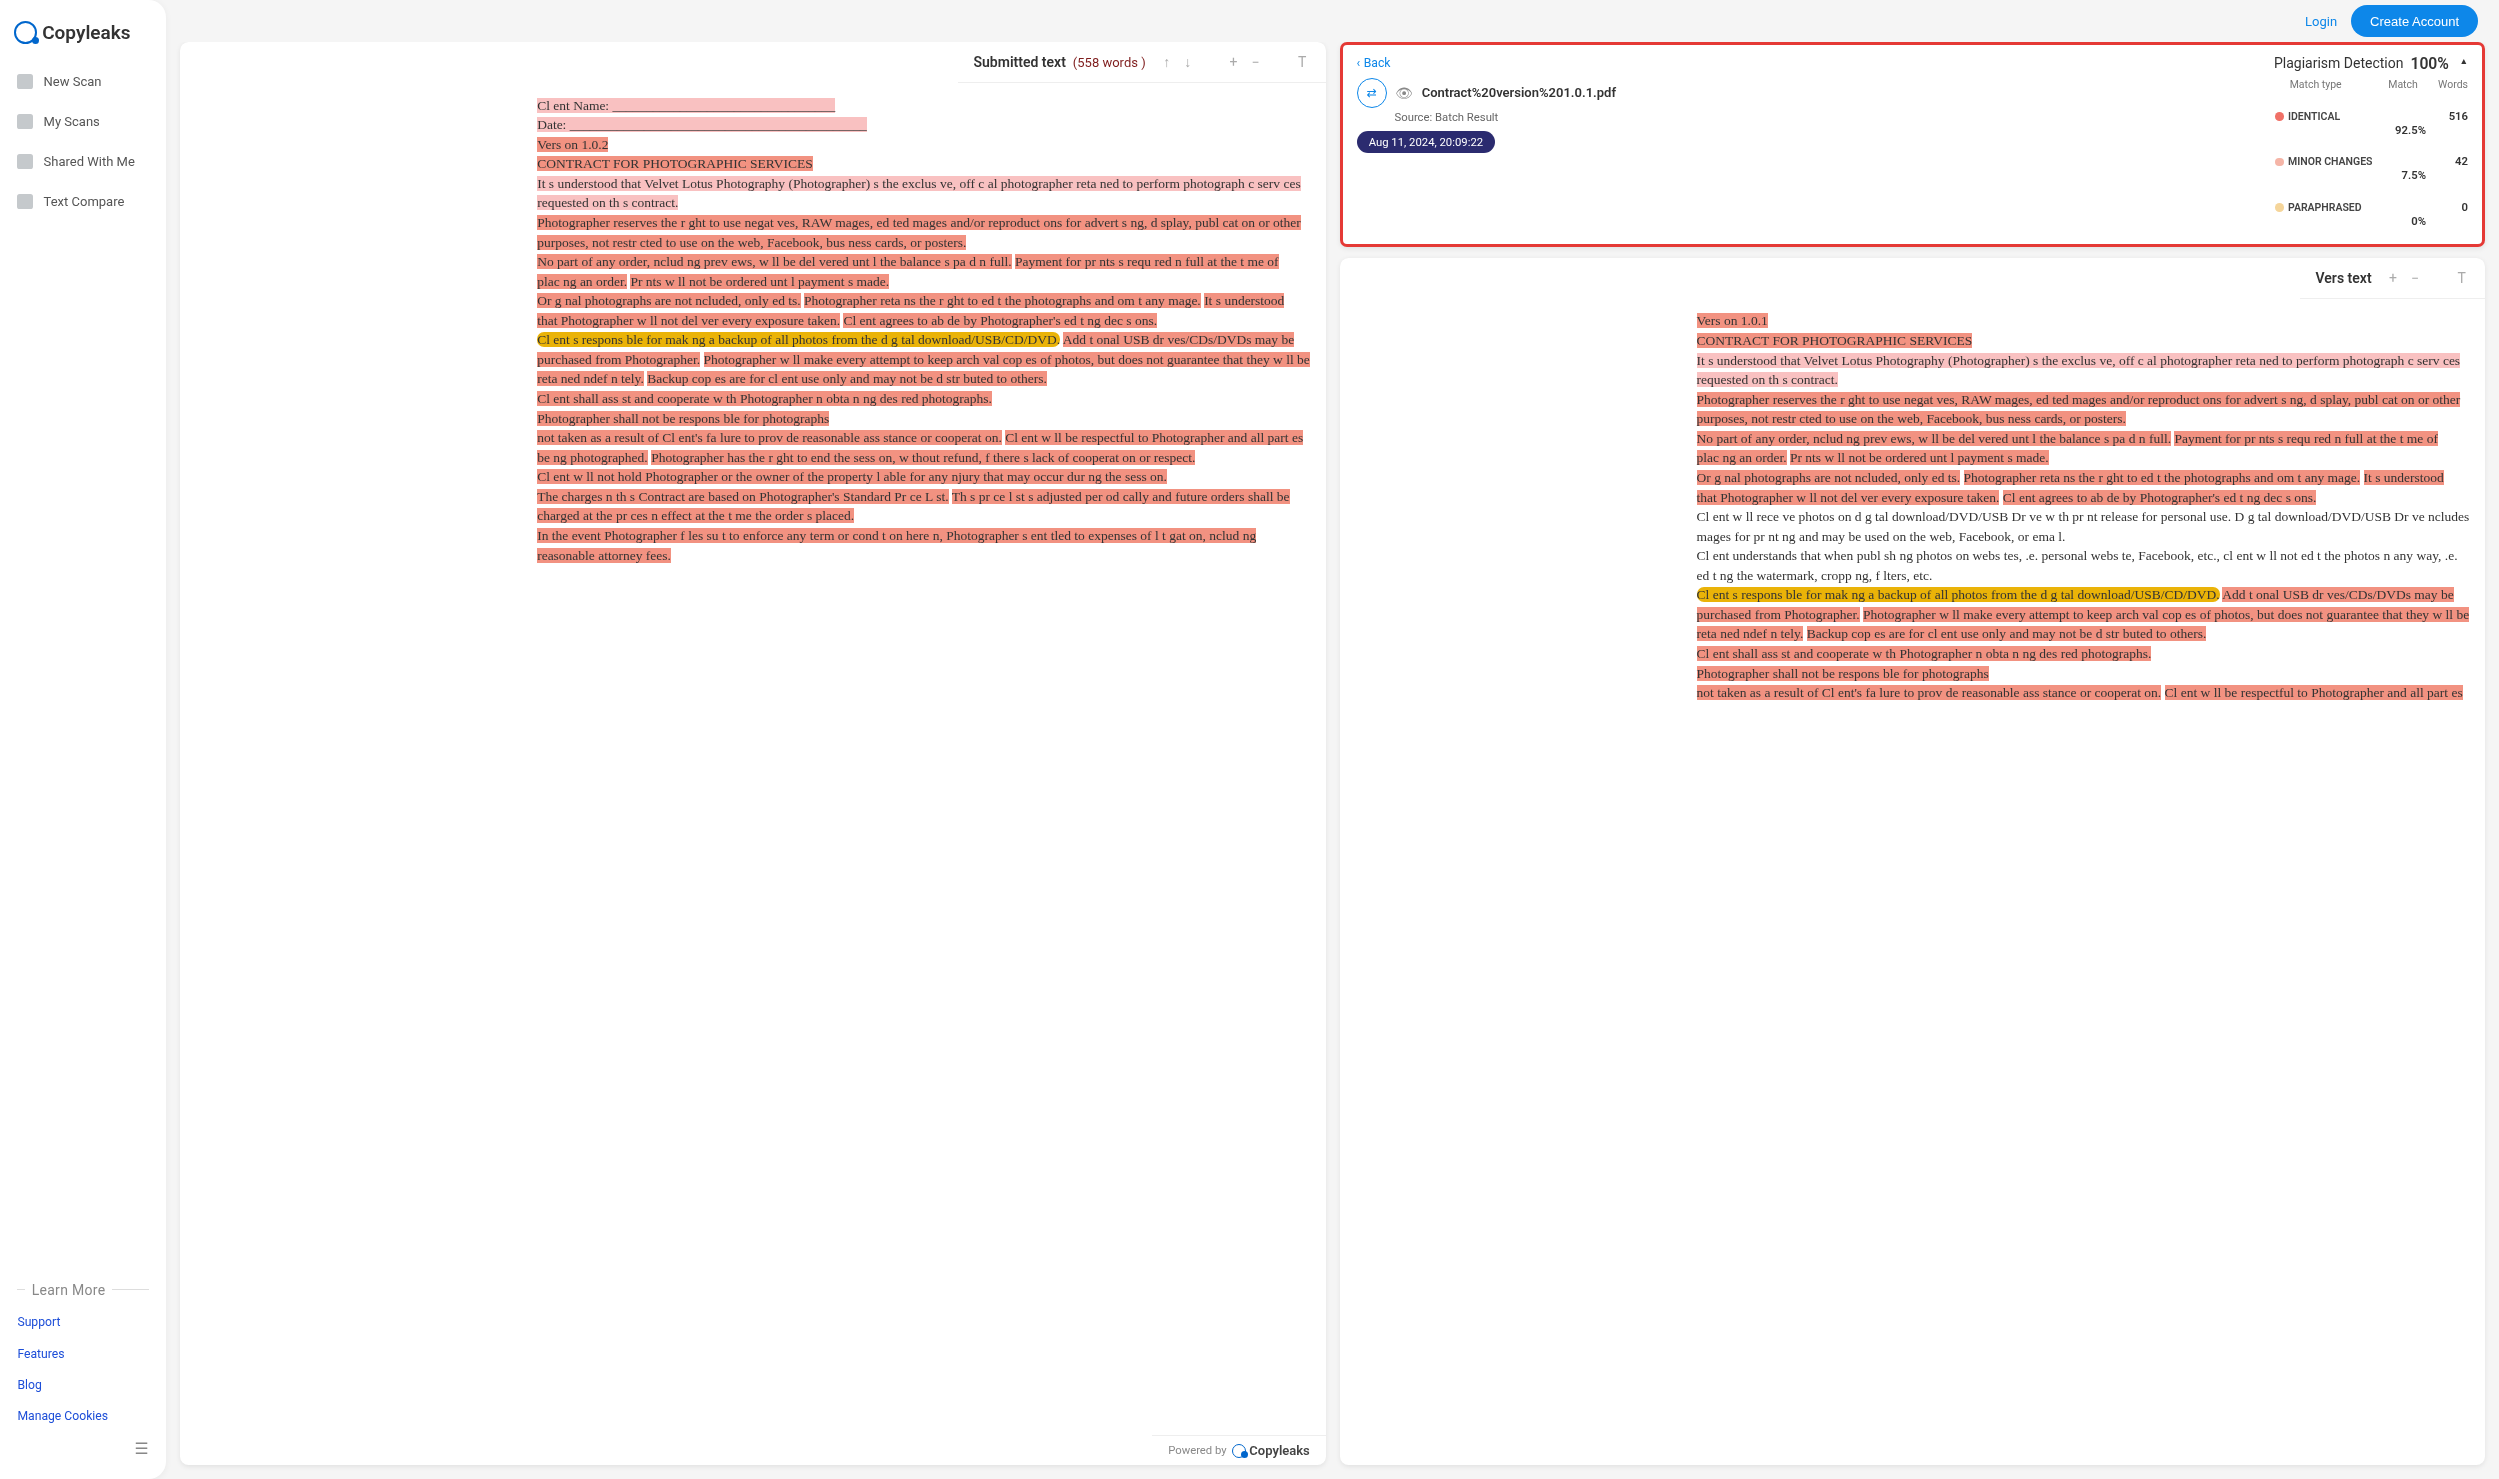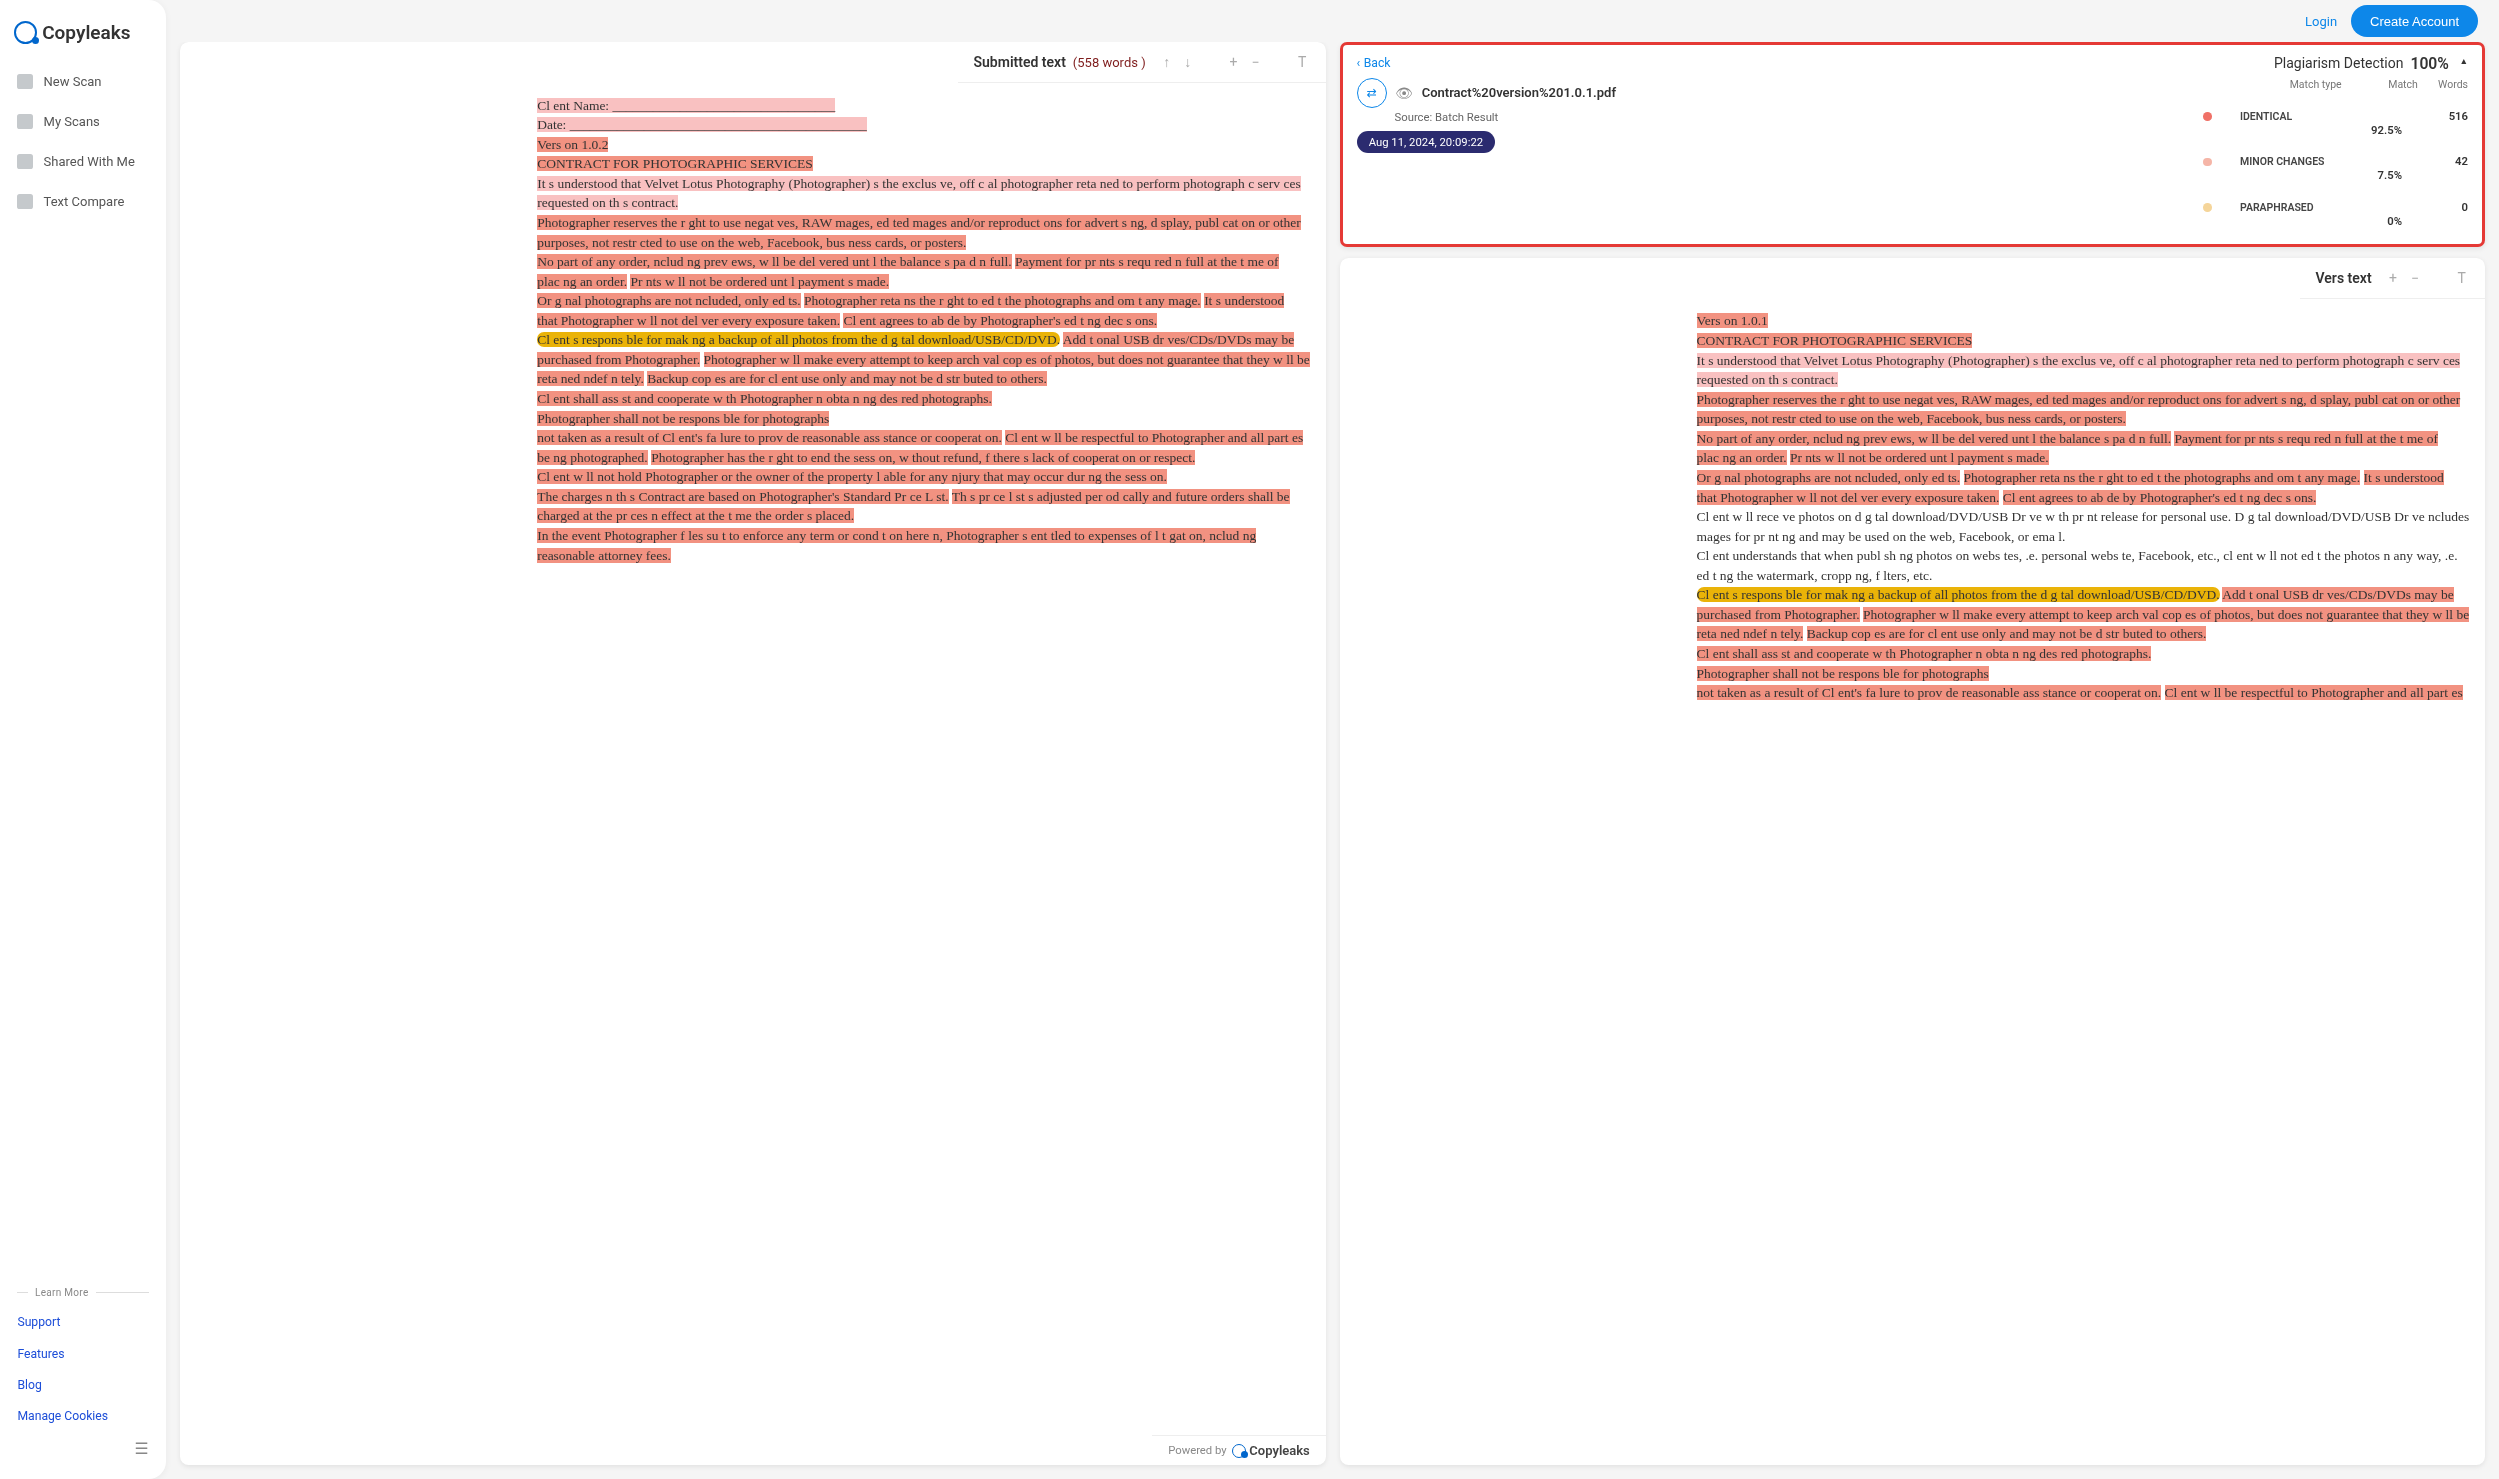--- a/index.html
+++ b/index.html
@@ -5,21 +5,21 @@
 * { margin: 0; padding: 0; box-sizing: border-box; }
 body { font-family: -apple-system, BlinkMacSystemFont, "Segoe UI", Roboto, Helvetica, Arial, sans-serif; background: #f5f5f5; color: #333; }
 .app { display: flex; height: 100vh; }
 .sidebar { width: 166px; background: #fff; border-radius: 0 17.4px 17.4px 0; display: flex; flex-direction: column; padding: 14px 0; box-shadow: 0 1.7px 7px rgba(0,0,0,0.05); }
 .logo { display: flex; align-items: center; gap: 5.2px; padding: 7px 14px 17.4px 14px; font-size: 19px; font-weight: 600; color: #333; }
 .logo-icon { width: 23px; height: 23px; border: 2.6px solid #0066cc; border-radius: 50%; position: relative; }
 .logo-icon::after { content: ""; position: absolute; right: -3.5px; bottom: -1.7px; width: 7px; height: 7px; background: #0066cc; border-radius: 50%; }
 .nav-item { display: flex; align-items: center; gap: 10.5px; padding: 12.2px 17.4px; color: #555; font-size: 13px; cursor: pointer; }
 .nav-icon { width: 15.7px; height: 15.7px; background: #c5c9cc; border-radius: 2.6px; flex-shrink: 0; }
 .sidebar-spacer { flex: 1; }
-.learn-more { padding: 8.7px 17.4px; color: #888; font-size: 10px; letter-spacing: 0.3px; display: flex; align-items: center; gap: 7px; }
+.learn-more { padding: 8.7px 17.4px; color: #888; font-size: 14px; letter-spacing: 0.3px; display: flex; align-items: center; gap: 7px; }
 .learn-more::before, .learn-more::after { content: ""; flex: 1; height: 0.9px; background: #ddd; }
 .learn-more::before { flex: 0.2; }
 .footer-link { padding: 8.7px 17.4px; color: #1d4ed8; font-size: 12.2px; cursor: pointer; }
 .collapse-btn { padding: 7px 17.4px; text-align: right; color: #888; font-size: 15.7px; }
 
 .main { flex: 1; display: flex; flex-direction: column; overflow: hidden; }
 .topbar { height: 42px; display: flex; justify-content: flex-end; align-items: center; gap: 14px; padding: 0 21px; }
 .login-link { color: #0d87e9; font-size: 13px; cursor: pointer; }
 .create-btn { background: #0d87e9; color: #fff; border-radius: 17.4px; padding: 8.7px 19px; font-size: 13px; cursor: pointer; border: none; }
 
@@ -48,21 +48,21 @@
 .src-icon::after { content:"⇄"; color:#0d87e9; font-size:12.2px; }
 .eye-off { color: #888; font-size: 14px; }
 .src-filename { font-weight: 600; font-size: 13px; }
 .src-label { color: #666; font-size: 11.3px; margin-left: 38px; margin-bottom: 7px; }
 .timestamp-pill { background: #2b2b6f; color: #fff; border-radius: 12.2px; padding: 4.4px 12.2px; font-size: 11.3px; display: inline-block; margin-left: 0px; }
 .dc-table { font-size: 10.5px; }
 .dc-table-head { display: flex; gap: 12.2px; color: #777; justify-content: flex-end; margin-bottom: 5.2px; }
 .dc-table-head span:nth-child(1){ width:78px; text-align:left;}
 .dc-table-head span:nth-child(2){ width:38px; text-align:right;}
 .dc-table-head span:nth-child(3){ width:38px; text-align:right;}
-.dc-table-row { display: flex; gap: 28px; align-items: center; margin-bottom: 4.4px; font-size:11.3px; }
+.dc-table-row { display: flex; gap: 4px; align-items: center; margin-bottom: 4.4px; font-size:11.3px; }
 .dot { width: 8.7px; height: 8.7px; border-radius: 50%; flex-shrink: 0; }
 .dot.identical { background: #f07167; }
 .dot.minor { background: #f5b5a7; }
 .dot.para { background: #f5d59a; }
 .m-label { width: 96px; font-weight:600; color:#444; font-size:10.5px;}
 .m-pct { width: 38px; text-align: right; font-weight: 600; margin-top: 28px; }
 .m-words { width: 38px; text-align: right; font-weight: 600; }
 
 
 .hl-pink-light { background: #f9c1c1; }

